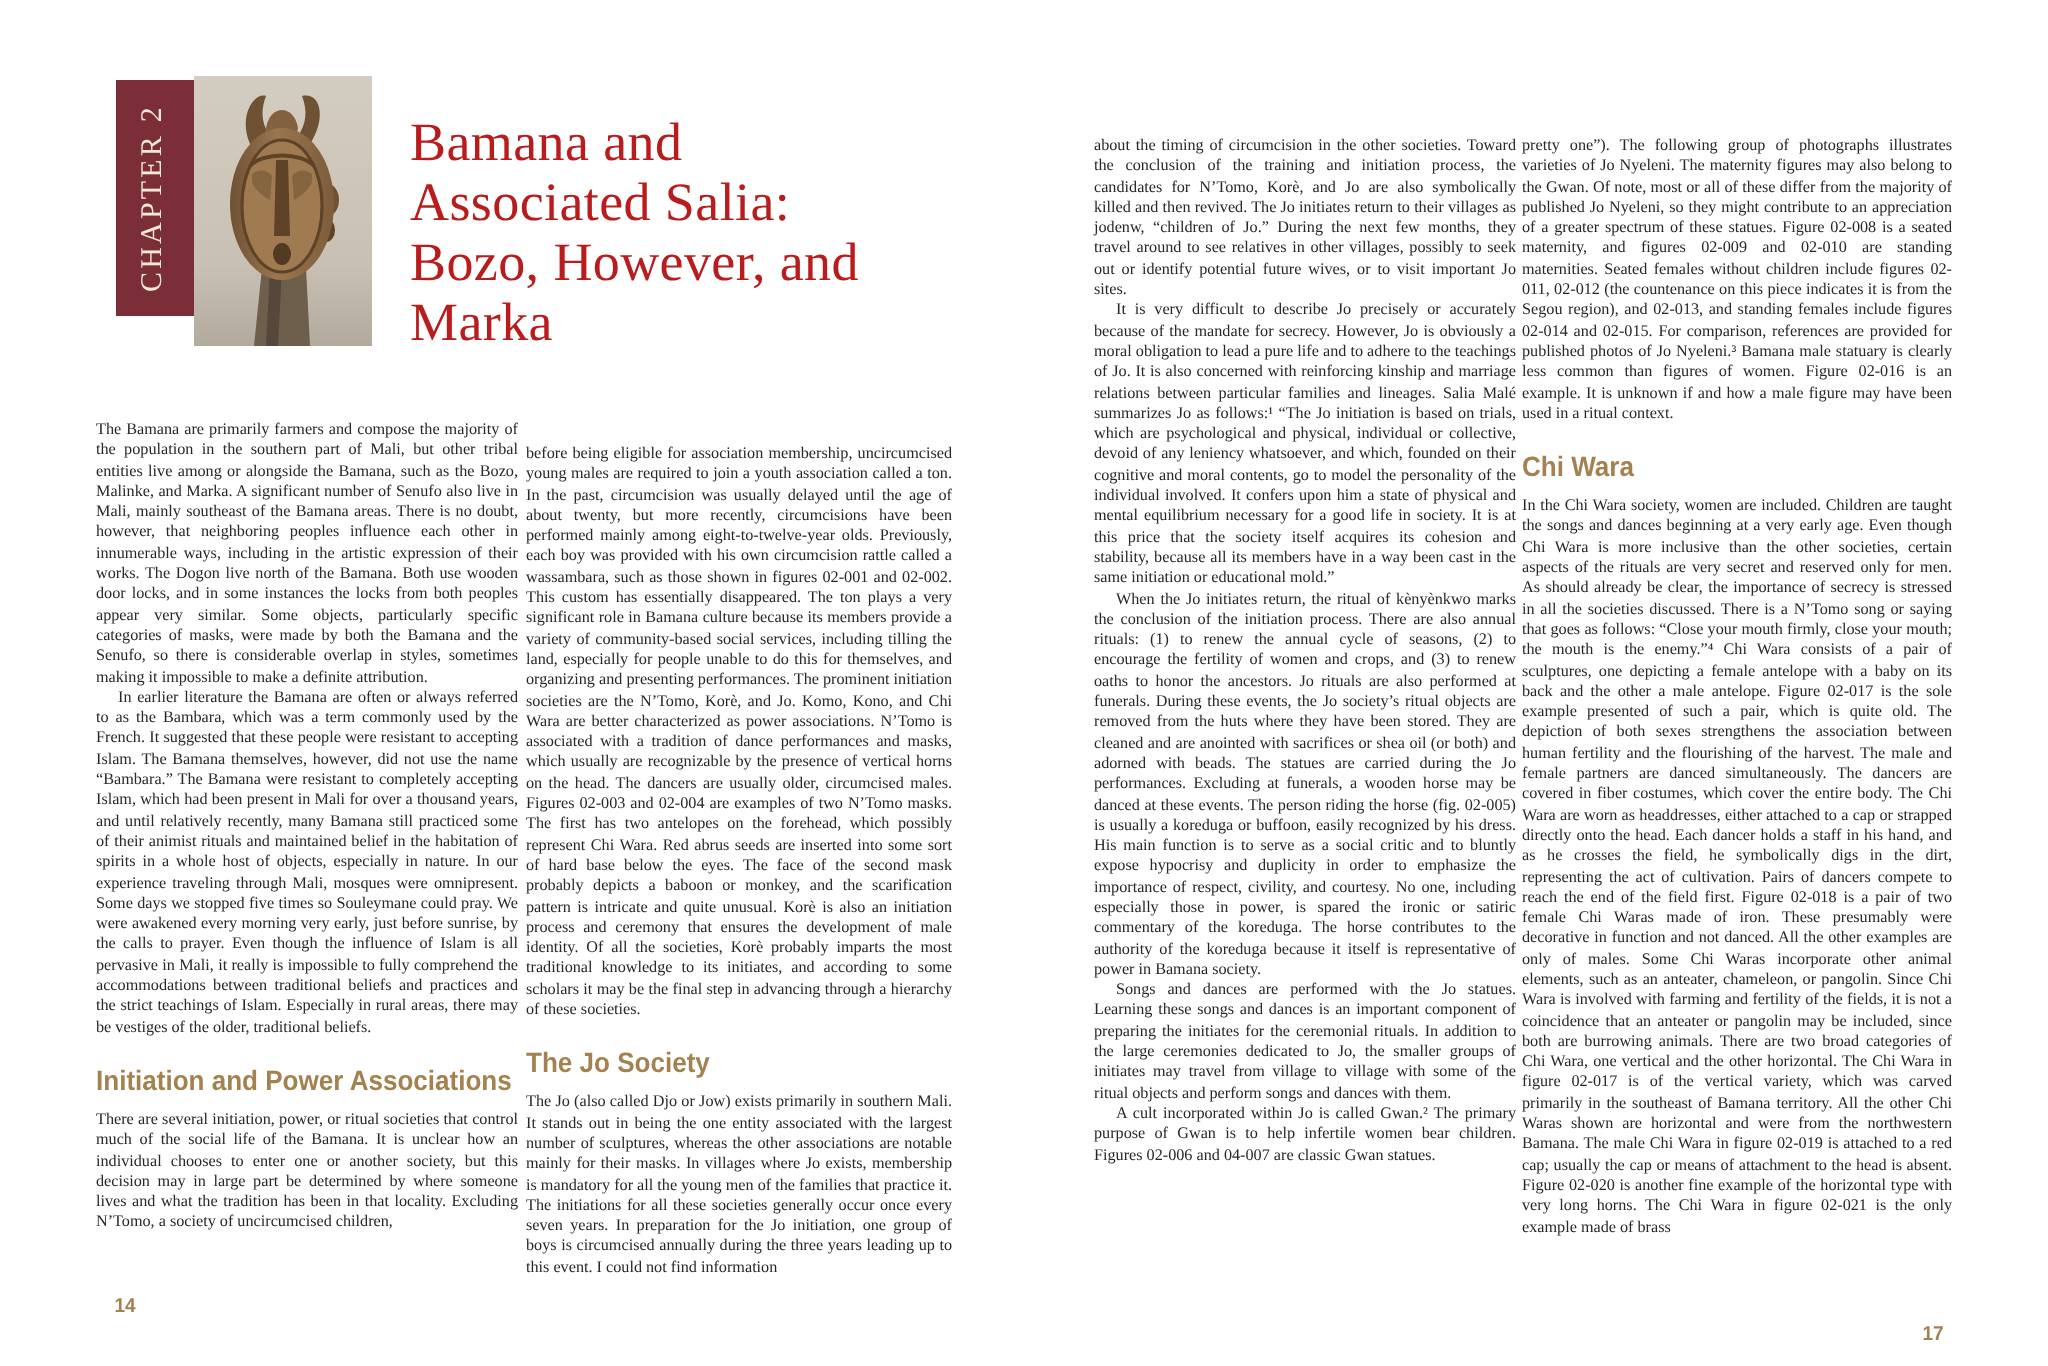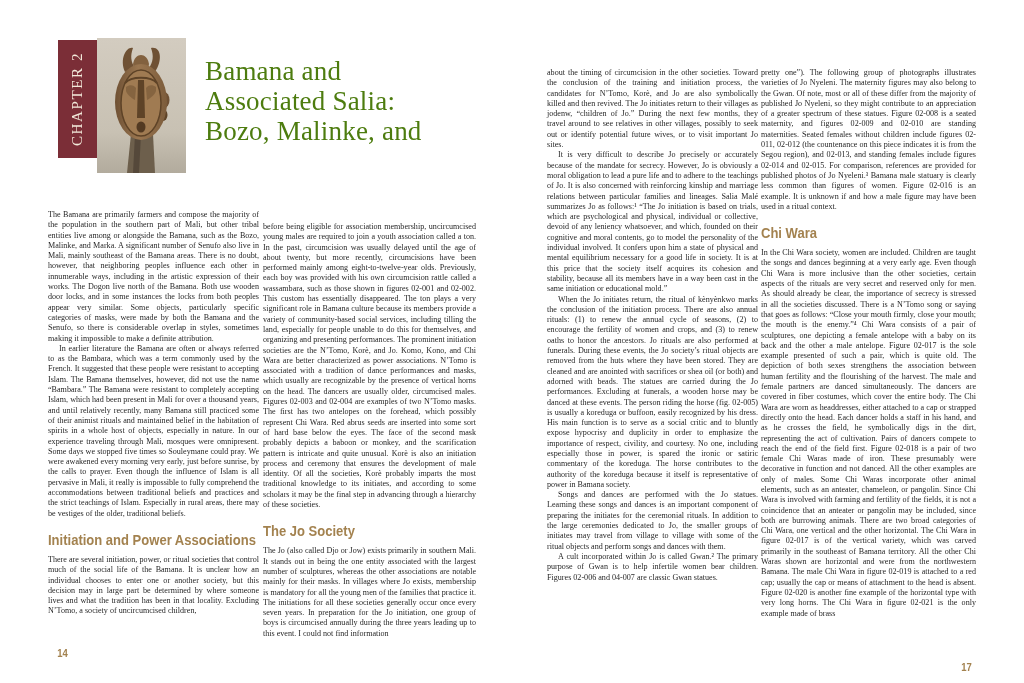--- a/index.html
+++ b/index.html
@@ -17,21 +17,21 @@
     transform:translate(-50%,-50%) rotate(-90deg);
     white-space:nowrap; color:#f2e9da; font-size:15px; letter-spacing:1.6px;
     font-family:"Liberation Serif", serif;
   }
   .photo {
     position:absolute; left:97px; top:38px; width:89px; height:135px;
     overflow:hidden;
   }
   .title {
     position:absolute; left:205px; top:56px; margin:0;
-    color:#4d7c0f; font-weight:normal; font-size:27px; line-height:30px;
+    color:#b91c1c; font-weight:normal; font-size:27px; line-height:30px;
     font-family:"Liberation Serif", serif; letter-spacing:0.2px;
   }
   .title span { display:block; }
   
   .col { position:absolute; }
   .c1-left  { left:48px;  top:210px; width:211px; }
   .c2-left  { left:263px; top:222px; width:213px; }
   .c1-right { left:547px; top:68px;  width:211px; }
   .c2-right { left:761px; top:68px;  width:215px; }
   p.body {
@@ -92,21 +92,22 @@
         <path d="M41 42 L47 42 L48 80 L40 80 Z" fill="#5e4327"></path>
         <path d="M29 49 C33 46 37 47 39 50 L38 62 C34 60 30 56 29 53 Z" fill="#7c5c3b" opacity="0.75"></path>
         <path d="M59 49 C55 46 51 47 49 50 L50 62 C54 60 58 56 59 53 Z" fill="#7c5c3b" opacity="0.75"></path>
         <ellipse cx="44" cy="89" rx="4.5" ry="5.5" fill="#533a22"></ellipse>
       </svg>
     </div>
 
     <h1 class="title">
       <span>Bamana and</span>
       <span>Associated Salia:</span>
-      <span>Bozo, Malinke, and</span>
+      <span>Bozo, However, and</span>
+      <span>Marka</span>
     </h1>
 
     <div class="col c1-left">
       <p class="body">The Bamana are primarily farmers and compose the majority of the population in the southern part of Mali, but other tribal entities live among or alongside the Bamana, such as the Bozo, Malinke, and Marka. A significant number of Senufo also live in Mali, mainly southeast of the Bamana areas. There is no doubt, however, that neighboring peoples influence each other in innumerable ways, including in the artistic expression of their works. The Dogon live north of the Bamana. Both use wooden door locks, and in some instances the locks from both peoples appear very similar. Some objects, particularly specific categories of masks, were made by both the Bamana and the Senufo, so there is considerable overlap in styles, sometimes making it impossible to make a definite attribution.</p>
       <p class="body indent">In earlier literature the Bamana are often or always referred to as the Bambara, which was a term commonly used by the French. It suggested that these people were resistant to accepting Islam. The Bamana themselves, however, did not use the name “Bambara.” The Bamana were resistant to completely accepting Islam, which had been present in Mali for over a thousand years, and until relatively recently, many Bamana still practiced some of their animist rituals and maintained belief in the habitation of spirits in a whole host of objects, especially in nature. In our experience traveling through Mali, mosques were omnipresent. Some days we stopped five times so Souleymane could pray. We were awakened every morning very early, just before sunrise, by the calls to prayer. Even though the influence of Islam is all pervasive in Mali, it really is impossible to fully comprehend the accommodations between traditional beliefs and practices and the strict teachings of Islam. Especially in rural areas, there may be vestiges of the older, traditional beliefs.</p>
       <h2 class="sechead">Initiation and Power Associations</h2>
       <p class="body">There are several initiation, power, or ritual societies that control much of the social life of the Bamana. It is unclear how an individual chooses to enter one or another society, but this decision may in large part be determined by where someone lives and what the tradition has been in that locality. Excluding N’Tomo, a society of uncircumcised children,</p>
     </div>
 
     <div class="col c2-left">

